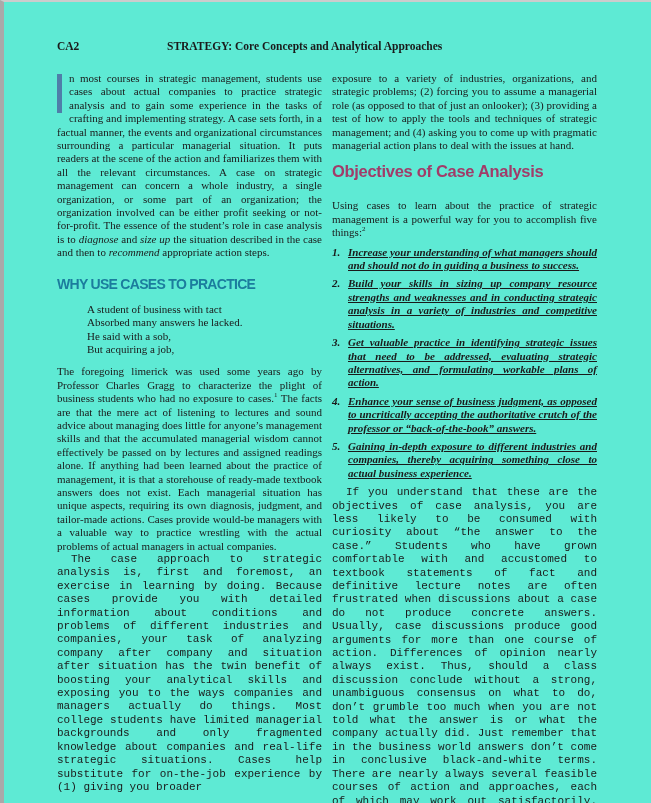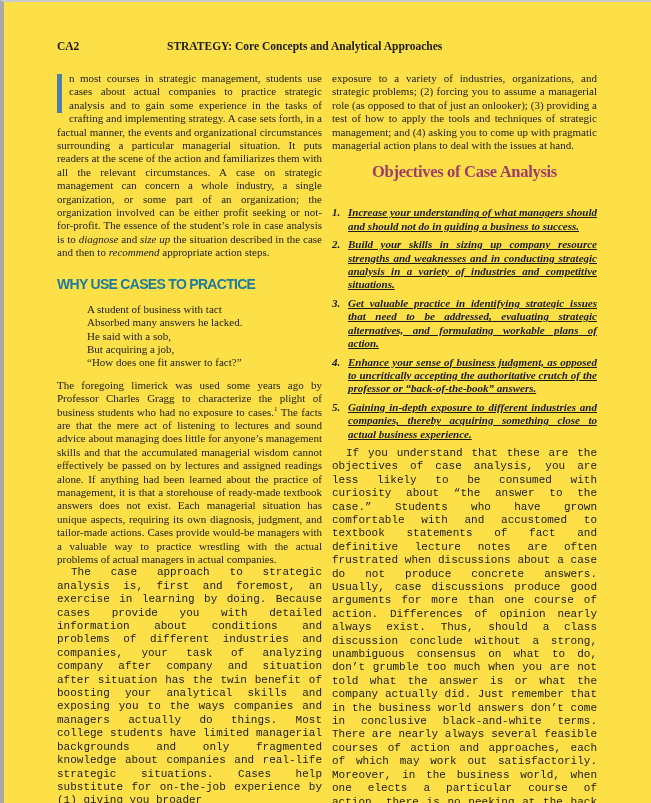--- a/index.html
+++ b/index.html
@@ -7,21 +7,21 @@
     --heading_magenta:#a13c69;
     --dropcap_blue:#4f7ea9;
     --ink:#1a1a1a;
   }
   *{margin:0;padding:0;box-sizing:border-box;}
   html,body{background:#ffffff;}
   body{font-family:"Liberation Serif", serif;color:var(--ink);}
   .page{
     position:relative;
     width:651px;height:803px;
-    background:#fde047;
+    background:#5eead4;
     border-left:4px solid #a9a9a9;
     border-top:2px solid #cccccc;
     overflow:hidden;
   }
   .page-inner{
     padding:38px 58px 0 53px;
   }
   
   .running-header{
     display:flex;
@@ -55,27 +55,26 @@
     font-weight:bold;
     font-size:14px;
     line-height:21px;
     letter-spacing:-0.7px;
     color:var(--heading_teal);
     margin:14px 0 8px 0;
   }
   .h-major .hline{white-space:nowrap;}
   
   .h-minor{
-    font-family:Liberation Serif, serif;
+    font-family:Liberation Sans, sans-serif;
     font-weight:bold;
     font-size:16.5px;
     letter-spacing:-0.3px;
     color:var(--heading_magenta);
-    margin:10px 0 24px 0;
-    text-align:center;
+    margin:10px 0 18px 0;
   }
   .poem{margin:7px 0 9px 30px;}
   .objectives{margin:6px 0 4px 0;}
   .obj-item{
     display:flex;
     margin-bottom:5px;
     font-style:italic;
     font-weight:bold;
   }
   .obj-num{flex:0 0 16px;font-size:11px;line-height:13.4px;}
@@ -103,37 +102,39 @@
 
         <div class="h-major">
           <div class="hline">WHY USE CASES TO PRACTICE</div>
         </div>
 
         <div class="poem">
           <div class="poem-line">A student of business with tact</div>
           <div class="poem-line">Absorbed many answers he lacked.</div>
           <div class="poem-line">He said with a sob,</div>
           <div class="poem-line">But acquiring a job,</div>
-          <div class="poem-line">“How does one fit answer to fact?”</div>
         </div>
 
         <p>
           <span>The foregoing limerick was used some years ago by Professor Charles Gragg to characterize the plight of business students who had no exposure to cases.</span><sup class="fn">1</sup><span> The facts are that the mere act of listening to lectures and sound advice about managing does little for anyone’s management skills and that the accumulated managerial wisdom cannot effectively be passed on by lectures and assigned readings alone. If anything had been learned about the practice of management, it is that a storehouse of ready-made textbook answers does not exist. Each managerial situation has unique aspects, requiring its own diagnosis, judgment, and tailor-made actions. Cases provide would-be managers with a valuable way to practice wrestling with the actual problems of actual managers in actual companies.</span>
         </p>
 
         <p class="indent">The case approach to strategic analysis is, first and foremost, an exercise in learning by doing. Because cases provide you with detailed information about conditions and problems of different industries and companies, your task of analyzing company after company and situation after situation has the twin benefit of boosting your analytical skills and exposing you to the ways companies and managers actually do things. Most college students have limited managerial backgrounds and only fragmented knowledge about companies and real-life strategic situations. Cases help substitute for on-the-job experience by (1) giving you broader</p>
 
       </div>
 
       <div class="col">
 
         <p>exposure to a variety of industries, organizations, and strategic problems; (2) forcing you to assume a managerial role (as opposed to that of just an onlooker); (3) providing a test of how to apply the tools and techniques of strategic management; and (4) asking you to come up with pragmatic managerial action plans to deal with the issues at hand.</p>
 
         <div class="h-minor">Objectives of Case Analysis</div>
 
+        <p>
+          <span>Using cases to learn about the practice of strategic management is a powerful way for you to accomplish five things:</span><sup class="fn">2</sup>
+        </p>
 
         <div class="objectives">
           <div class="obj-item">
             <span class="obj-num">1.</span>
             <span class="obj-text">Increase your understanding of what managers should and should not do in guiding a business to success.</span>
           </div>
           <div class="obj-item">
             <span class="obj-num">2.</span>
             <span class="obj-text">Build your skills in sizing up company resource strengths and weaknesses and in conducting strategic analysis in a variety of industries and competitive situations.</span>
           </div>

